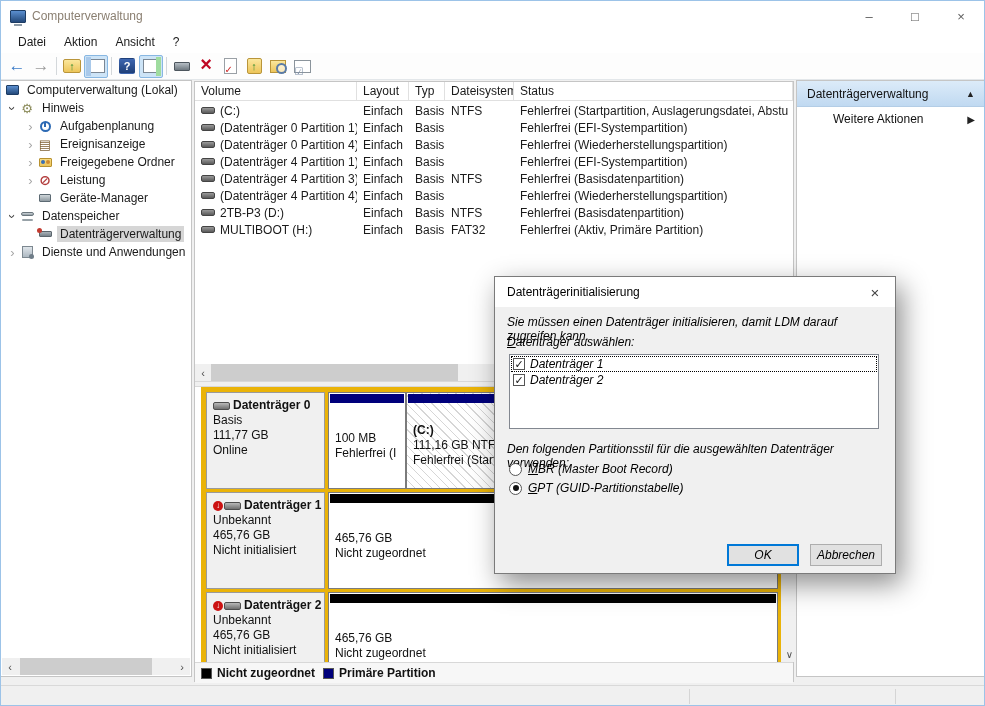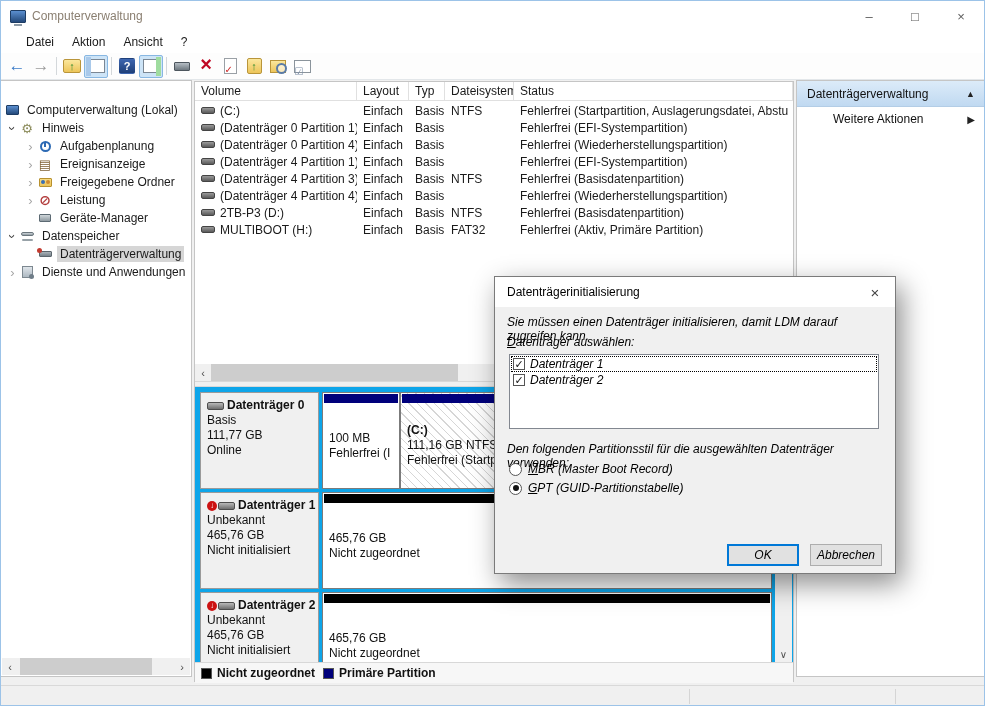--- a/index.html
+++ b/index.html
@@ -7,21 +7,21 @@
   .screen *{box-sizing:border-box;}
 
   
   .titlebar{position:absolute;left:0;top:0;width:100%;height:30px;background:#fff;display:flex;align-items:center;}
   .app-icon{width:16px;height:13px;margin:0 6px 0 9px;background:linear-gradient(#5b8fd0,#24497a);border:1px solid #1d3c64;border-radius:1px;position:relative;}
   .app-icon::after{content:"";position:absolute;left:3px;bottom:-4px;width:8px;height:2px;background:#8d9aa6;}
   .title-text{font-size:12px;color:#8a7f71;}
   .win-controls{margin-left:auto;display:flex;height:100%;}
   .win-btn{width:46px;height:100%;display:flex;align-items:center;justify-content:center;font-size:13px;color:#5c5c5c;}
   
-  .menubar{position:absolute;left:0;top:30px;width:100%;height:22px;background:#fff;display:flex;align-items:center;padding-left:16px;gap:0;}
+  .menubar{position:absolute;left:0;top:30px;width:100%;height:22px;background:#fff;display:flex;align-items:center;padding-left:8px;gap:0;}
   .menu-item{font-size:12px;color:#1a1a1a;padding:2px 9px;}
   
   .toolbar{position:absolute;left:0;top:52px;width:100%;height:27px;background:#fdfdfd;border-bottom:1px solid #e3e7ea;display:flex;align-items:center;padding-left:4px;}
   .tbi{width:24px;height:23px;display:inline-flex;align-items:center;justify-content:center;border:1px solid transparent;border-radius:2px;position:relative;}
   .tbi.toggled{background:#cde4f7;border-color:#88b7e2;}
   .tbsep{width:1px;height:18px;background:#d4d8db;margin:0 3px;}
   .g-back::before{content:"←";color:#3c7cc8;font-weight:bold;font-size:17px;}
   .g-fwd::before{content:"→";color:#9a9a9a;font-weight:bold;font-size:17px;}
   .g-upfolder{background:linear-gradient(#fbe79c,#edc55a);border:1px solid #b9953a !important;width:18px;height:14px;}
   .g-upfolder::before{content:"↑";color:#2e8b2e;font-weight:bold;font-size:11px;}
@@ -39,21 +39,21 @@
   .g-foldersearch{background:linear-gradient(#fbe79c,#edc55a);border:1px solid #b9953a !important;width:16px;height:13px;position:relative;}
   .g-foldersearch::before{content:"";position:absolute;right:-2px;bottom:-2px;width:7px;height:7px;border:2px solid #5a7ba6;border-radius:50%;background:rgba(255,255,255,.6);}
   .g-list{width:17px;height:13px;background:#fff;border:1px solid #8b949c !important;}
   .g-list::before{content:"☑";color:#7d8ea6;font-size:10px;}
 
   
   .content-bg{position:absolute;left:0;top:79px;width:100%;height:605px;background:#f0f0f0;}
 
   
   .tree-panel{position:absolute;left:0;top:79px;width:191px;height:597px;background:#fff;border:1px solid #c5c5c5;border-left:none;}
-  .tree-items{padding-top:20px;}
+  .tree-items{padding-top:0;}
   .titem{display:flex;align-items:center;height:18px;font-size:12px;color:#1a1a1a;white-space:nowrap;}
   .titem .chev{width:13px;flex:0 0 13px;display:inline-flex;justify-content:center;color:#a6a6a6;font-size:13px;}
   .chev.open::before{content:"›";display:inline-block;transform:rotate(90deg);color:#444;}
   .chev.closed::before{content:"›";}
   .lvl0{padding-left:3px;}
   .lvl1{padding-left:5px;}
   .lvl2{padding-left:23px;}
   .ti{width:16px;height:14px;flex:0 0 16px;display:inline-flex;align-items:center;justify-content:center;margin-right:4px;font-size:12px;position:relative;}
   .tlabel{padding:1px 3px;}
   .tlabel.selected{background:#d6d6d6;}
@@ -91,21 +91,21 @@
   .c2{width:36px;flex:0 0 36px;}
   .c3{width:69px;flex:0 0 69px;}
   .c4{flex:1;}
   .vol-rows{position:absolute;left:0;top:20px;width:100%;}
   .vrow{display:flex;height:17px;font-size:12px;color:#1a1a1a;align-items:center;}
   .vcell{padding-left:6px;overflow:hidden;white-space:nowrap;display:flex;align-items:center;gap:5px;}
   .vico{width:14px;height:7px;background:linear-gradient(#9a9a9a,#5a5a5a);border:1px solid #444;border-radius:2px;flex:0 0 14px;}
   .splitter{position:absolute;left:0;top:299px;width:100%;height:6px;background:#f0f0f0;border-top:1px solid #d8d8d8;border-bottom:1px solid #d8d8d8;}
 
   
-  .disk-pane{position:absolute;left:0;top:305px;width:100%;height:275px;background:#0ea5e9;overflow:hidden;}
+  .disk-pane{position:absolute;left:6px;top:305px;width:100%;height:275px;background:#eab308;overflow:hidden;}
   .disk-block{position:absolute;left:5px;display:flex;}
   .d0{top:5px;}  .d1{top:105px;}  .d2{top:205px;}
   .disk-label{width:119px;height:97px;background:#f0f0f0;border:1px solid #9a9a9a;padding:5px 4px 0 6px;font-size:12px;line-height:15px;color:#111;}
   .disk-name{font-weight:bold;display:flex;align-items:center;gap:3px;white-space:nowrap;}
   .dico{width:17px;height:8px;background:linear-gradient(#b9b9b9,#6f6f6f);border:1px solid #4e4e4e;border-radius:2px;display:inline-block;flex:0 0 17px;}
   .dbadge{width:10px;height:10px;background:#cc1212;border-radius:50%;color:#fff;font-size:8px;line-height:10px;text-align:center;display:inline-block;flex:0 0 10px;margin-right:-2px;}
   .parts{display:flex;height:97px;margin-left:3px;}
   .part{border:1px solid #7b7b7b;background:#fff;position:relative;display:flex;flex-direction:column;justify-content:center;padding:10px 0 0 6px;font-size:12px;line-height:15px;color:#111;overflow:hidden;}
   .part .band{position:absolute;left:1px;right:1px;top:1px;height:9px;}
   .band-primary{background:#00007b;}

